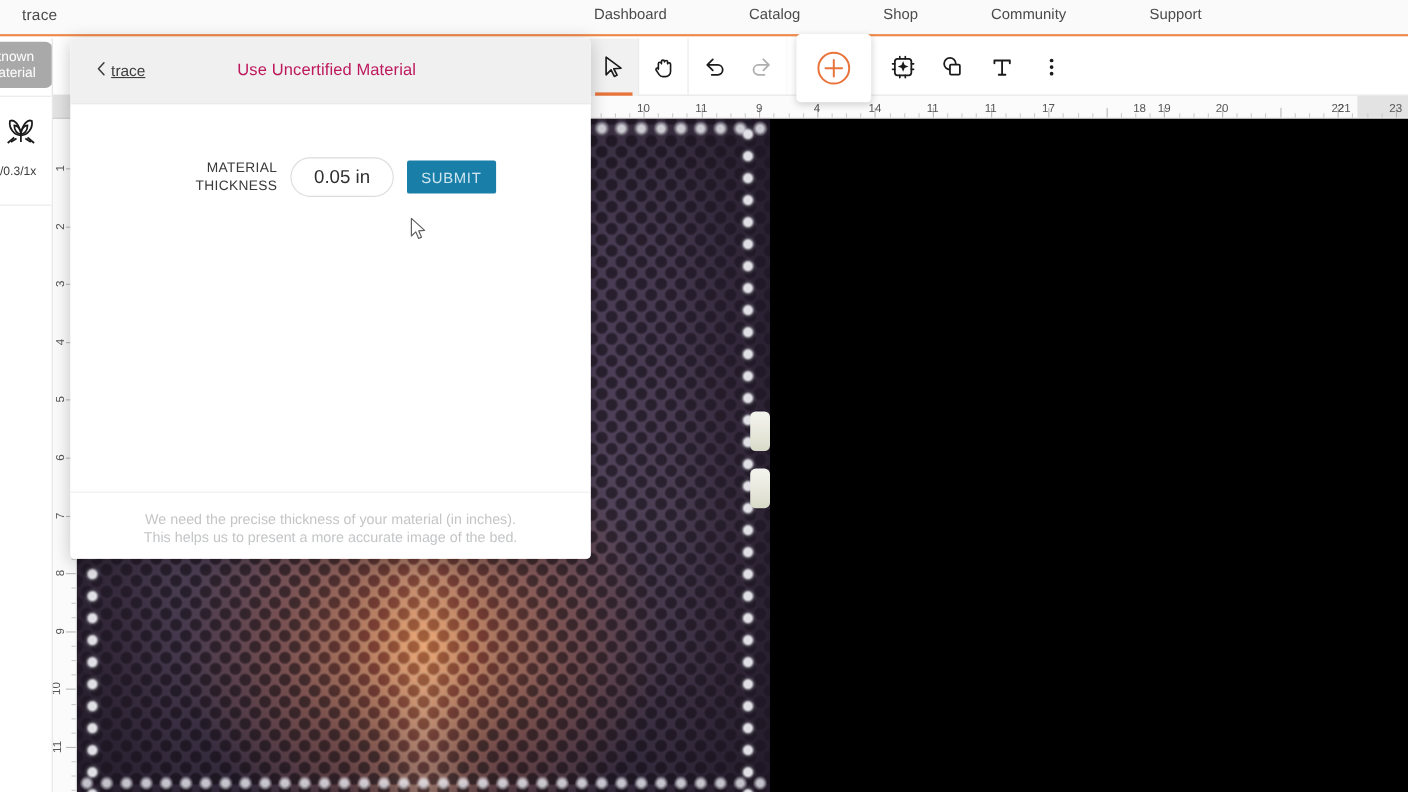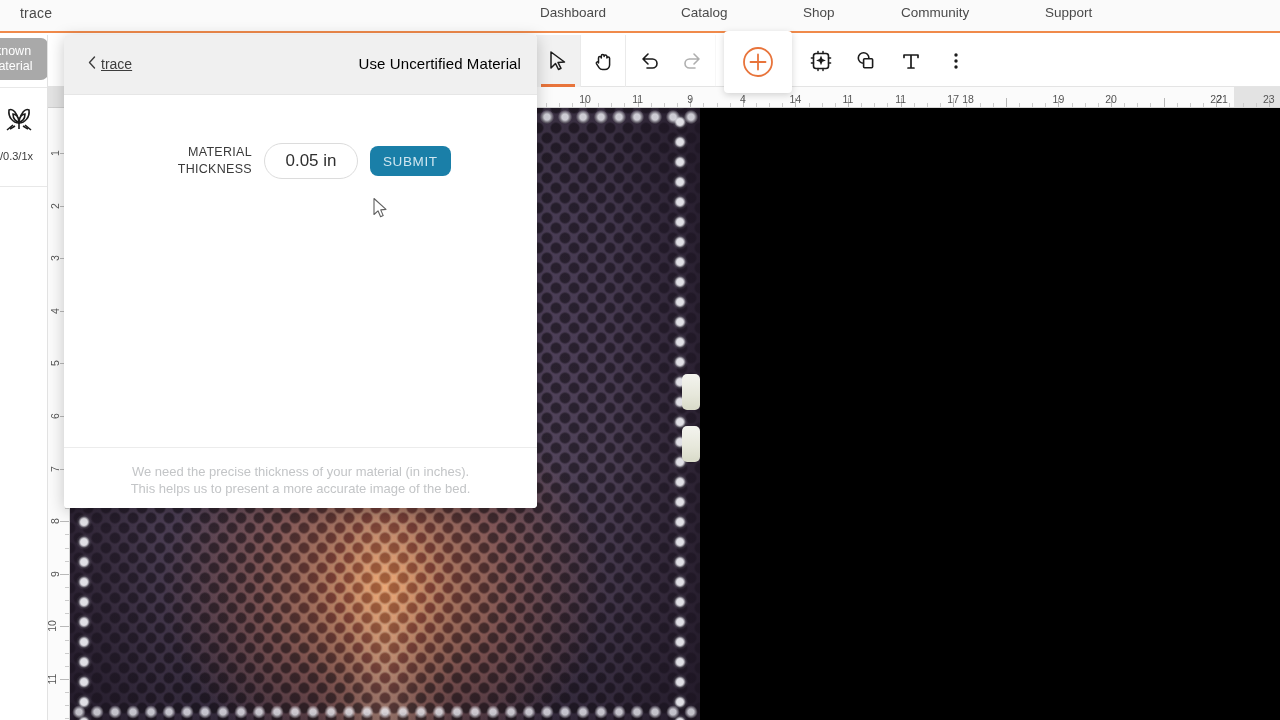--- a/index.html
+++ b/index.html
@@ -268,23 +268,23 @@
     box-sizing: border-box;
   }
   .modal-back {
     position: absolute; left: 24px; top: 21px;
     font-size: 14px; color: #3d3d3d;
     cursor: pointer;
     display: flex; align-items: center; gap: 5px;
   }
   .modal-back .lbl { text-decoration: underline; }
   .modal-title {
-    position: absolute; left: 0; right: 16px; top: 20px;
-    text-align: right;
-    font-size: 15px; color: #000000;
+    position: absolute; left: 0; right: 7px; top: 20px;
+    text-align: center;
+    font-size: 15px; color: #be185d;
     letter-spacing: .1px;
   }
   .modal-body {
     position: relative;
     height: 352px;
     background: #ffffff;
     border-bottom: 1px solid #ececec;
   }
   .field-row {
     position: absolute; left: 110px; top: 48px;
@@ -307,21 +307,21 @@
     text-align: center;
     outline: none;
     box-sizing: border-box;
   }
   .submit-btn {
     height: 30px;
     padding: 0 13px;
     background: #1a7fa8;
     color: #cfe6f0;
     border: none;
-    border-radius: 8px;
+    border-radius: 2px;
     font-family: "Liberation Sans", sans-serif;
     font-size: 13.5px;
     letter-spacing: .6px;
     cursor: pointer;
   }
   .modal-footer {
     position: relative;
     height: 60px;
     background: #ffffff;
   }
@@ -415,21 +415,21 @@
         <div class="num" style="left: 852.6px;">11</div>
         <div class="minor" style="left: 865.75px;"></div>
         <div class="minor" style="left: 878.9px;"></div>
         <div class="minor" style="left: 892.05px;"></div>
         <div class="major" style="left: 905.2px;"></div>
         <div class="num" style="left: 905.2px;">17</div>
         <div class="minor" style="left: 918.35px;"></div>
         <div class="minor" style="left: 931.5px;"></div>
         <div class="minor" style="left: 944.65px;"></div>
         <div class="major" style="left: 957.8px;"></div>
-        <div class="num" style="left: 920px;">18</div>
+        <div class="num" style="left: 988px;">18</div>
         <div class="minor" style="left: 970.95px;"></div>
         <div class="minor" style="left: 984.1px;"></div>
         <div class="minor" style="left: 997.25px;"></div>
         <div class="major" style="left: 1010.4px;"></div>
         <div class="num" style="left: 1010.4px;">19</div>
         <div class="minor" style="left: 1023.55px;"></div>
         <div class="minor" style="left: 1036.7px;"></div>
         <div class="minor" style="left: 1049.85px;"></div>
         <div class="major" style="left: 1063px;"></div>
         <div class="num" style="left: 1063px;">20</div>

